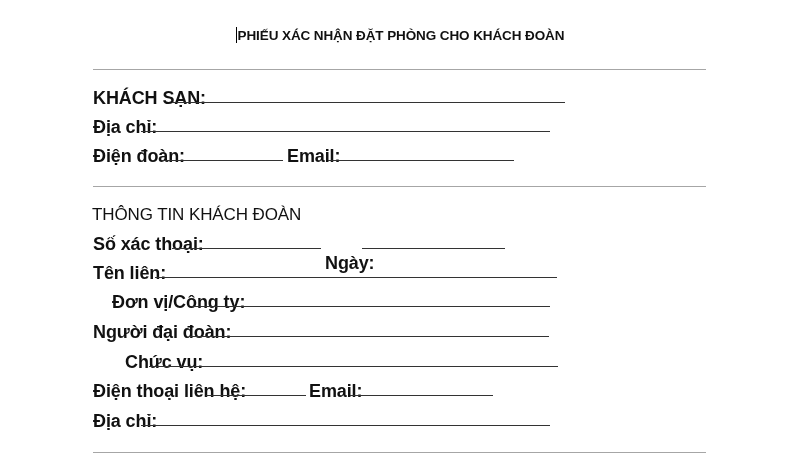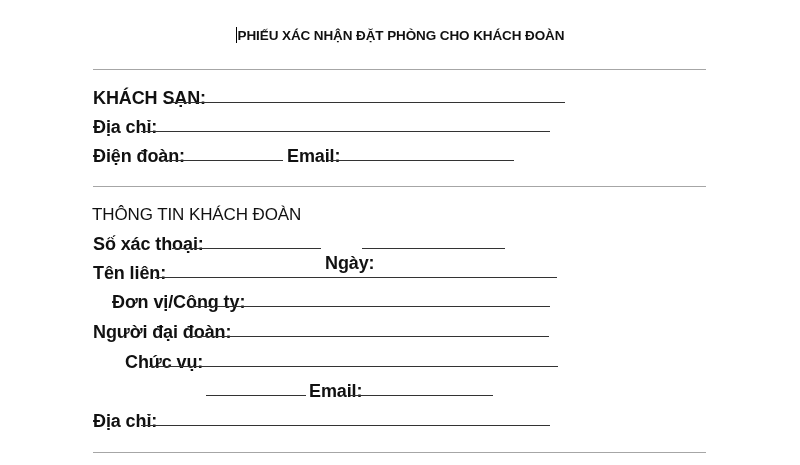--- a/index.html
+++ b/index.html
@@ -120,20 +120,21 @@
   <span class="label" style="left:0;">Người đại đoàn:</span>
   <span class="blank" style="left:97px; width:359px;"></span>
 </div>
 
 <div class="row" style="top:352px; width:470px;">
   <span class="label" style="left:12px;margin-left:20px;">Chức vụ:</span>
   <span class="blank" style="left:56px; width:409px;"></span>
 </div>
 
 <div class="row" style="top:381px; width:410px;">
+  <span class="label" style="left:0;">Điện thoại liên hệ:</span>
   <span class="blank" style="left:113px; width:100px;"></span>
   <span class="label" style="left:216px;">Email:</span>
   <span class="blank" style="left:257px; width:143px;"></span>
 </div>
 
 <div class="row" style="top:411px; width:460px;">
   <span class="label" style="left:0;">Địa chỉ:</span>
   <span class="blank" style="left:48px; width:409px;"></span>
 </div>
 

